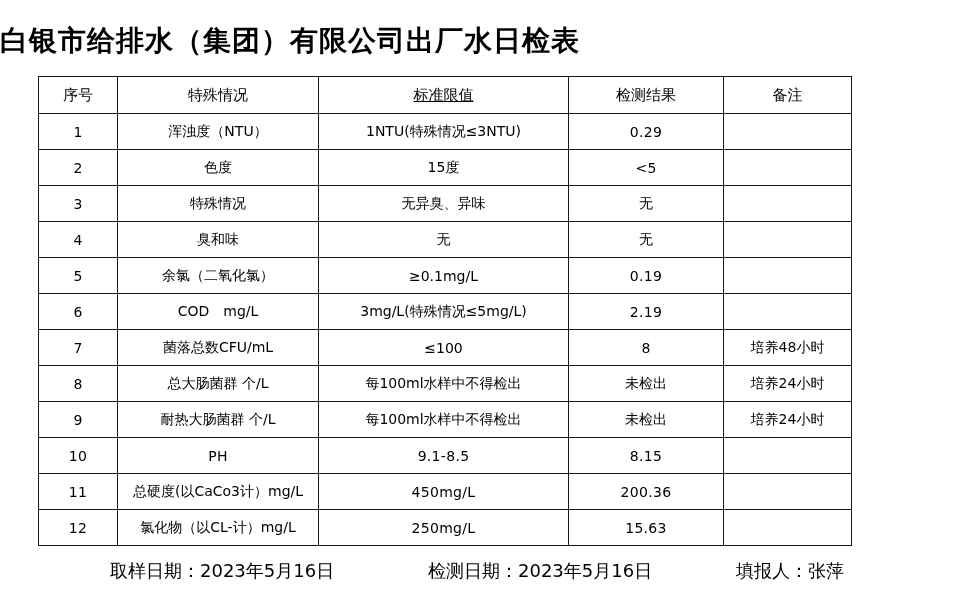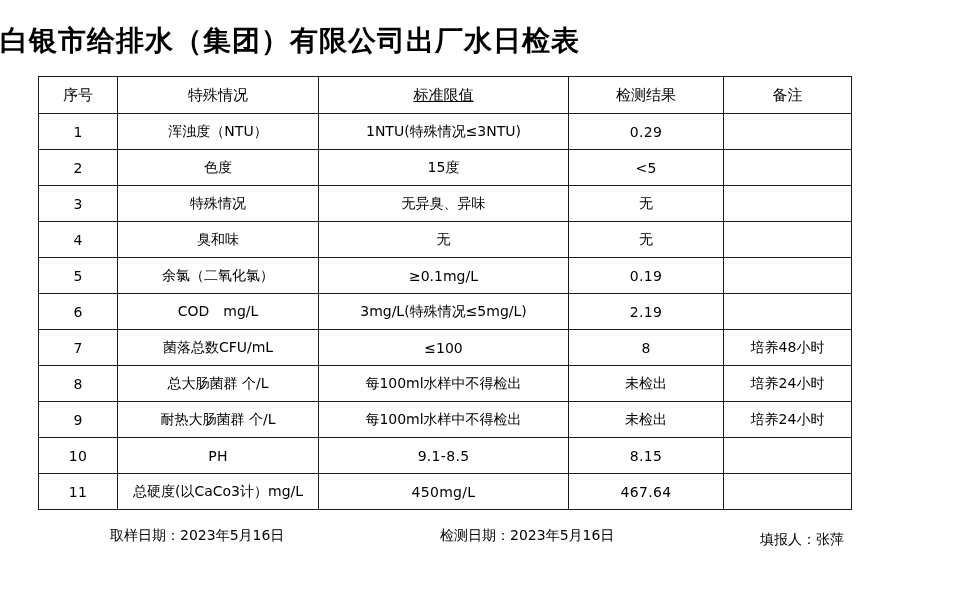--- a/index.html
+++ b/index.html
@@ -67,26 +67,26 @@
   .mixed {
     font-family: "DejaVu Sans", "Liberation Sans", sans-serif;
     font-size: 14px;
   }
   .footer {
     margin-top: 13px;
     padding: 0 100px 0 110px;
     display: flex;
     justify-content: space-between;
     align-items: center;
-    font-size: 14px;
+    font-size: 18px;
     font-family: "DejaVu Sans", "Liberation Sans", sans-serif;
   }
   .footer > div { white-space: nowrap; }
   .footer .mid { margin-left: 10px; }
-  .footer .right { margin-right: 10px; margin-top: 8px; }
+  .footer .right { margin-right: 10px; }
 </style>
 </head>
 <body>
 
 <div class="page">
 
   <div class="title">白银市给排水（集团）有限公司出厂水日检表</div>
 
   <div class="table-wrap">
     <table class="report">
@@ -167,21 +167,28 @@
           <td class="num-cell">10</td>
           <td class="num-cell">PH</td>
           <td class="num-cell">9.1-8.5</td>
           <td class="num-cell">8.15</td>
           <td class="mixed"></td>
         </tr>
         <tr>
           <td class="num-cell">11</td>
           <td class="mixed">总硬度(以CaCo3计）mg/L</td>
           <td class="num-cell">450mg/L</td>
-          <td class="num-cell">467.64</td>
+          <td class="num-cell">200.36</td>
+          <td class="mixed"></td>
+        </tr>
+        <tr>
+          <td class="num-cell">12</td>
+          <td class="mixed">氯化物（以CL-计）mg/L</td>
+          <td class="num-cell">250mg/L</td>
+          <td class="num-cell">15.63</td>
           <td class="mixed"></td>
         </tr>
       </tbody>
     </table>
   </div>
 
   <div class="footer">
     <div class="left">取样日期：2023年5月16日</div>
     <div class="mid">检测日期：2023年5月16日</div>
     <div class="right">填报人：张萍</div>

